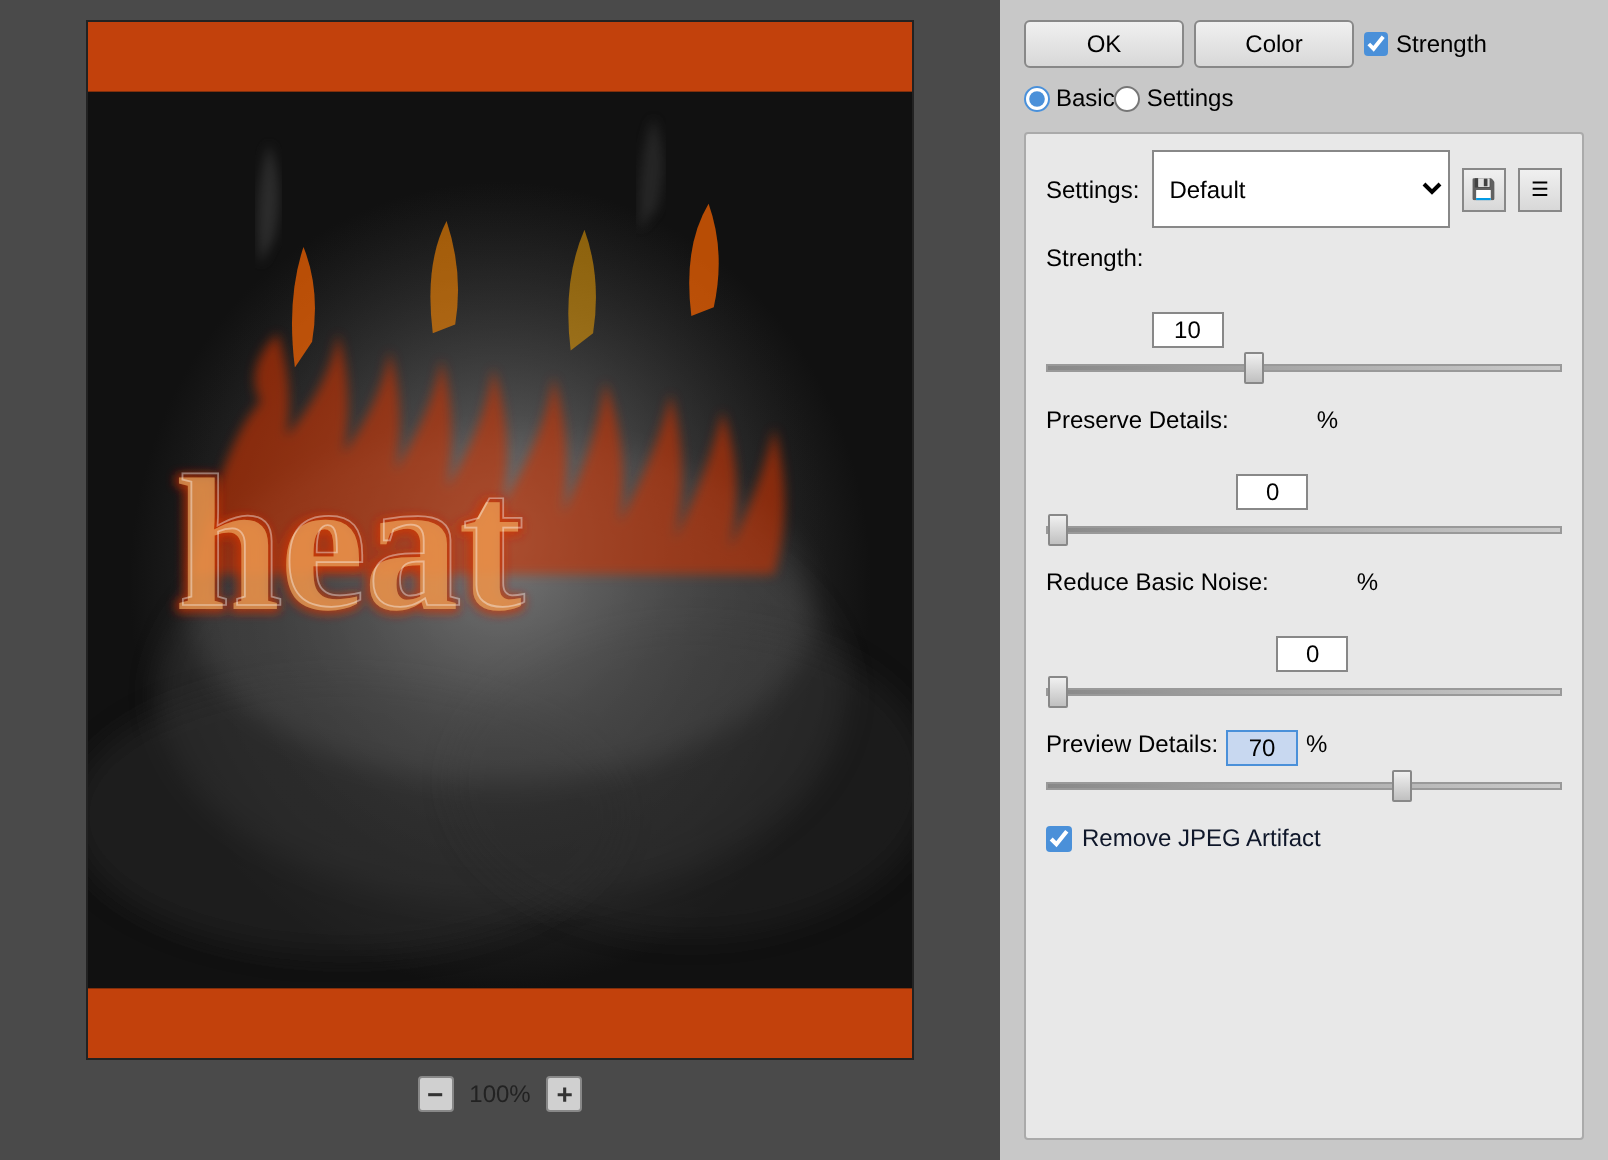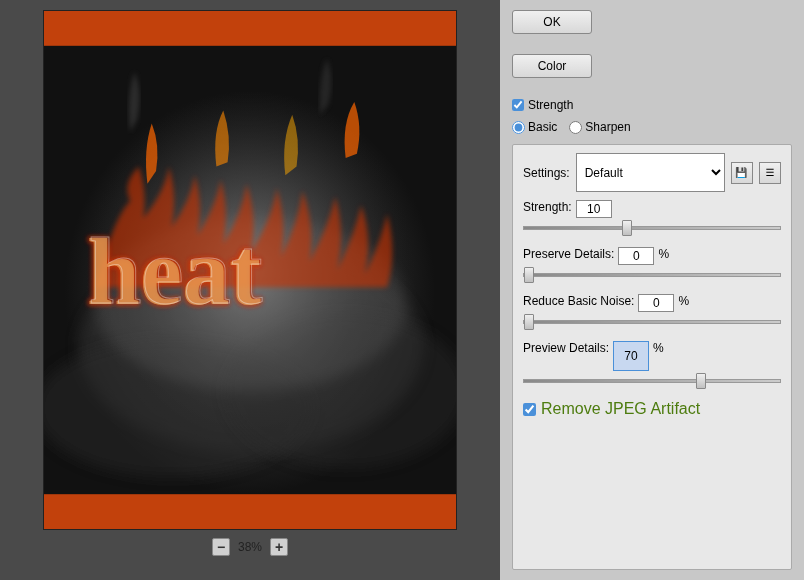--- a/index.html
+++ b/index.html
@@ -74,23 +74,23 @@
       width: 304px;
       height: 580px;
       background: #c8c8c8;
       display: flex;
       flex-direction: column;
       padding: 10px 12px;
     }
 
     .top-buttons {
       display: flex;
-      flex-direction: column;
-      align-items: flex-start;
-      gap: 20px;
+      flex-direction: row;
+      align-items: center;
+      gap: 5px;
       margin-bottom: 8px;
     }
 
     .btn-ok, .btn-cancel {
       width: 80px;
       height: 24px;
       border-radius: 3px;
       cursor: pointer;
       font-size: 12px;
       font-family: Arial, sans-serif;
@@ -118,21 +118,20 @@
 
     .preview-check input[type="checkbox"] {
       width: 12px;
       height: 12px;
       accent-color: #4a90d9;
     }
 
     .radio-group {
       display: flex;
       align-items: center;
-      gap: 12px;
       margin-bottom: 10px;
       font-size: 12px;
     }
 
     .radio-group label {
       display: flex;
       align-items: center;
       gap: 3px;
       cursor: pointer;
     }
@@ -193,36 +192,37 @@
       margin-bottom: 3px;
     }
 
     .control-label {
       font-size: 12px;
       color: #000;
     }
 
     .control-input {
       width: 36px;
-      height: 30px;
+      height: 18px;
       border: 1px solid #4a90d9;
       background: #c8d8f0;
       font-size: 12px;
       text-align: center;
       padding: 0 2px;
     }
 
     .control-input-plain {
       width: 36px;
       height: 18px;
       border: 1px solid #888;
       background: white;
       font-size: 12px;
       text-align: center;
       padding: 0 2px;
+      margin-top: 34px;
     }
 
     .control-unit {
       font-size: 12px;
       color: #000;
     }
 
     .slider-container {
       width: 100%;
       position: relative;
@@ -259,22 +259,22 @@
       align-items: center;
       gap: 5px;
       margin-top: 8px;
     }
 
     .checkbox-row input[type="checkbox"] {
       accent-color: #4a90d9;
     }
 
     .checkbox-row label {
-      font-size: 16px;
-      color: #4d7c0f;
+      font-size: 12px;
+      color: #0f172a;
     }
 
     .divider {
       margin: 8px 0;
     }
   </style>
 </head>
 <body>
 
 <div class="preview-panel">
@@ -328,21 +328,21 @@
       <path d="M350,130 Q345,90 360,65 Q370,93 363,125" fill="#ff6600" opacity="0.7"></path>
 
       <path d="M100,100 Q95,60 105,30 Q115,55 108,85" fill="#555" opacity="0.4" filter="url(#blur2)"></path>
       <path d="M320,80 Q318,40 328,15 Q338,38 330,68" fill="#444" opacity="0.4" filter="url(#blur2)"></path>
 
       <text x="52" y="298" font-family="serif" font-size="110" font-weight="bold" fill="none" stroke="#ffffff" stroke-width="1" opacity="0.4">heat</text>
     </svg>
   </div>
   <div class="preview-toolbar">
     <div class="zoom-btn">−</div>
-    <span class="zoom-label">38%</span>
+    <span class="zoom-label">100%</span>
     <div class="zoom-btn">+</div>
   </div>
 </div>
 
 <div class="controls-panel">
 
   <div class="top-buttons">
     <button class="btn-ok">OK</button>
     <button class="btn-cancel">Color</button>
     <div class="preview-check">
@@ -351,21 +351,21 @@
     </div>
   </div>
 
   <div class="radio-group">
     <label>
       <input type="radio" name="mode" value="basic" checked="" style="">
       <span>Basic</span>
     </label>
     <label>
       <input type="radio" name="mode" value="advanced" style="">
-      <span>Sharpen</span>
+      <span>Settings</span>
     </label>
   </div>
 
   <div class="settings-panel">
 
     <div class="settings-row">
       <span class="settings-label">Settings:</span>
       <select class="settings-select"><option>Default</option></select>
       <div class="settings-icon-btn">
         <span>💾</span>

